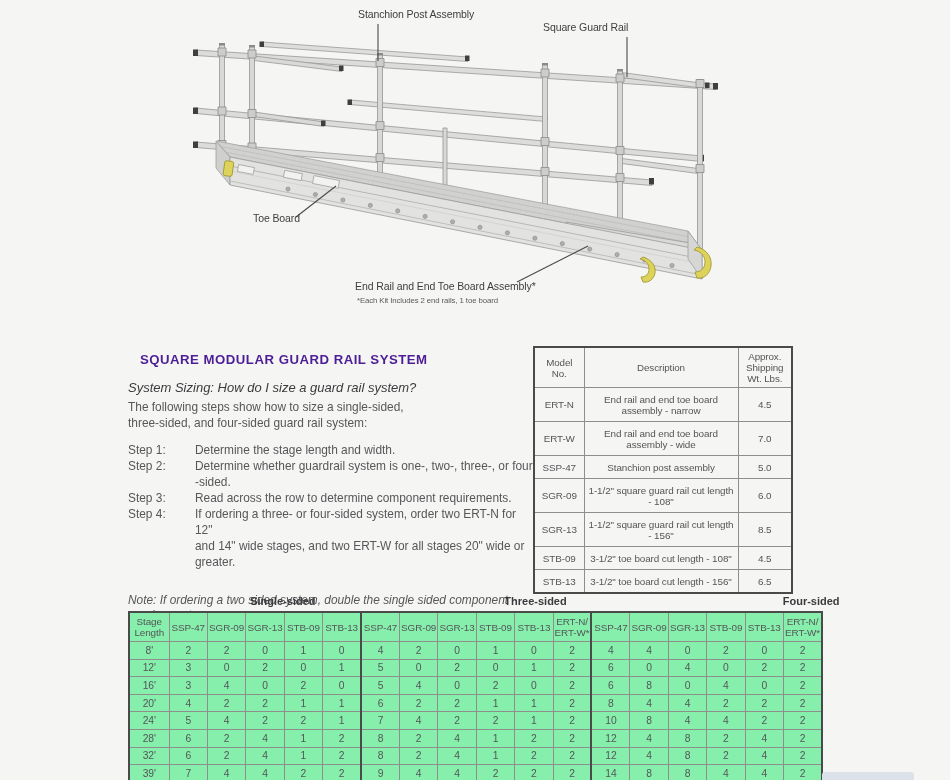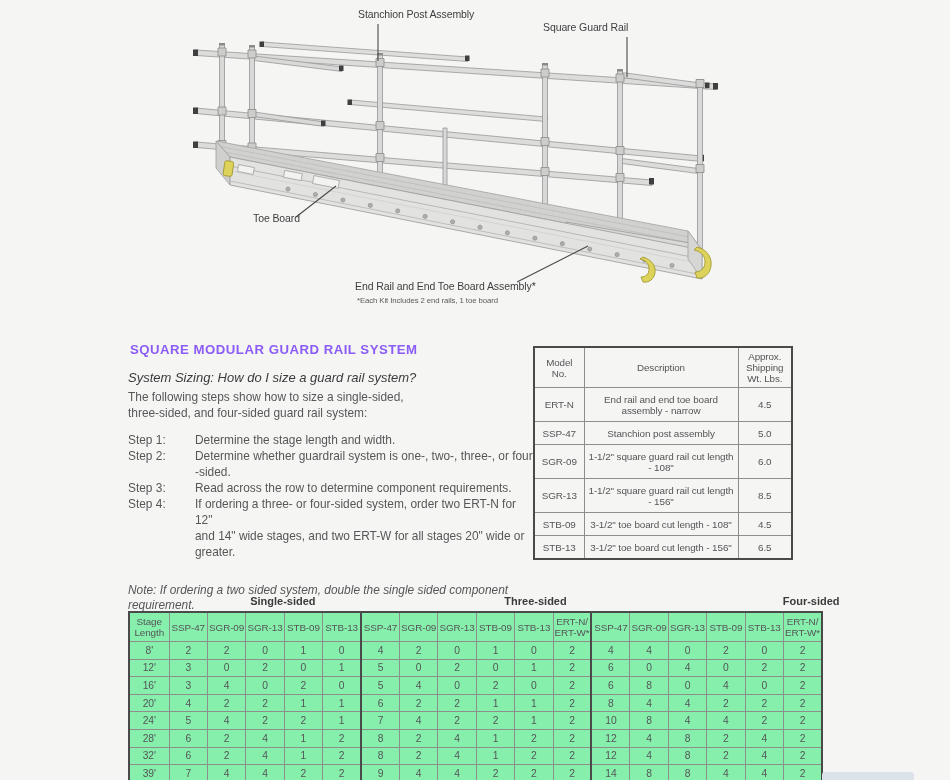--- a/index.html
+++ b/index.html
@@ -8,21 +8,21 @@
   .page{position:relative;width:950px;height:780px;background:#f5f5f3;}
 
   
   .illus{position:absolute;left:0;top:0;width:950px;height:330px;}
   .illus svg{display:block;}
   .il-label{font-size:10.5px;fill:#3e3e40;letter-spacing:-0.1px;}
   .il-foot{font-size:7.8px;fill:#5a5a5c;letter-spacing:-0.1px;}
 
   
   .copy{position:absolute;left:128px;top:340px;width:408px;color:#57575a;}
-  .doc-title{font-size:13.2px;font-weight:bold;color:#8b5cf6;letter-spacing:.5px;margin:2px;}
+  .doc-title{font-size:13.2px;font-weight:bold;color:#4c1d95;letter-spacing:.5px;margin:12px;}
   .doc-sub{font-size:13px;font-weight:normal;font-style:italic;color:#3b3b3d;margin-top:13px;}
   .intro{margin-top:5px;font-size:11.9px;line-height:15.5px;white-space:pre-line;}
   .steps{margin-top:11px;display:grid;grid-template-columns:47px 1fr;column-gap:20px;
          font-size:11.9px;line-height:16px;}
   .step-text{white-space:pre-line;}
   .note{margin-top:23px;font-size:11.9px;font-style:italic;line-height:15px;}
 
   
   .model-table{position:absolute;left:533px;top:346px;width:258px;border-collapse:collapse;
                border:2px solid #4a4a4a;table-layout:fixed;background:#f5f5f3;}
@@ -243,20 +243,25 @@
         <th>Description</th>
         <th>Approx. Shipping
 Wt. Lbs.</th>
       </tr>
     </thead>
     <tbody>
         <tr>
           <td>ERT-N</td>
           <td>End rail and end toe board assembly - narrow</td>
           <td>4.5</td>
+        </tr>
+        <tr>
+          <td>ERT-W</td>
+          <td>End rail and end toe board assembly - wide</td>
+          <td>7.0</td>
         </tr>
         <tr>
           <td>SSP-47</td>
           <td>Stanchion post assembly</td>
           <td>5.0</td>
         </tr>
         <tr>
           <td>SGR-09</td>
           <td>1-1/2" square guard rail cut length - 108"</td>
           <td>6.0</td>

